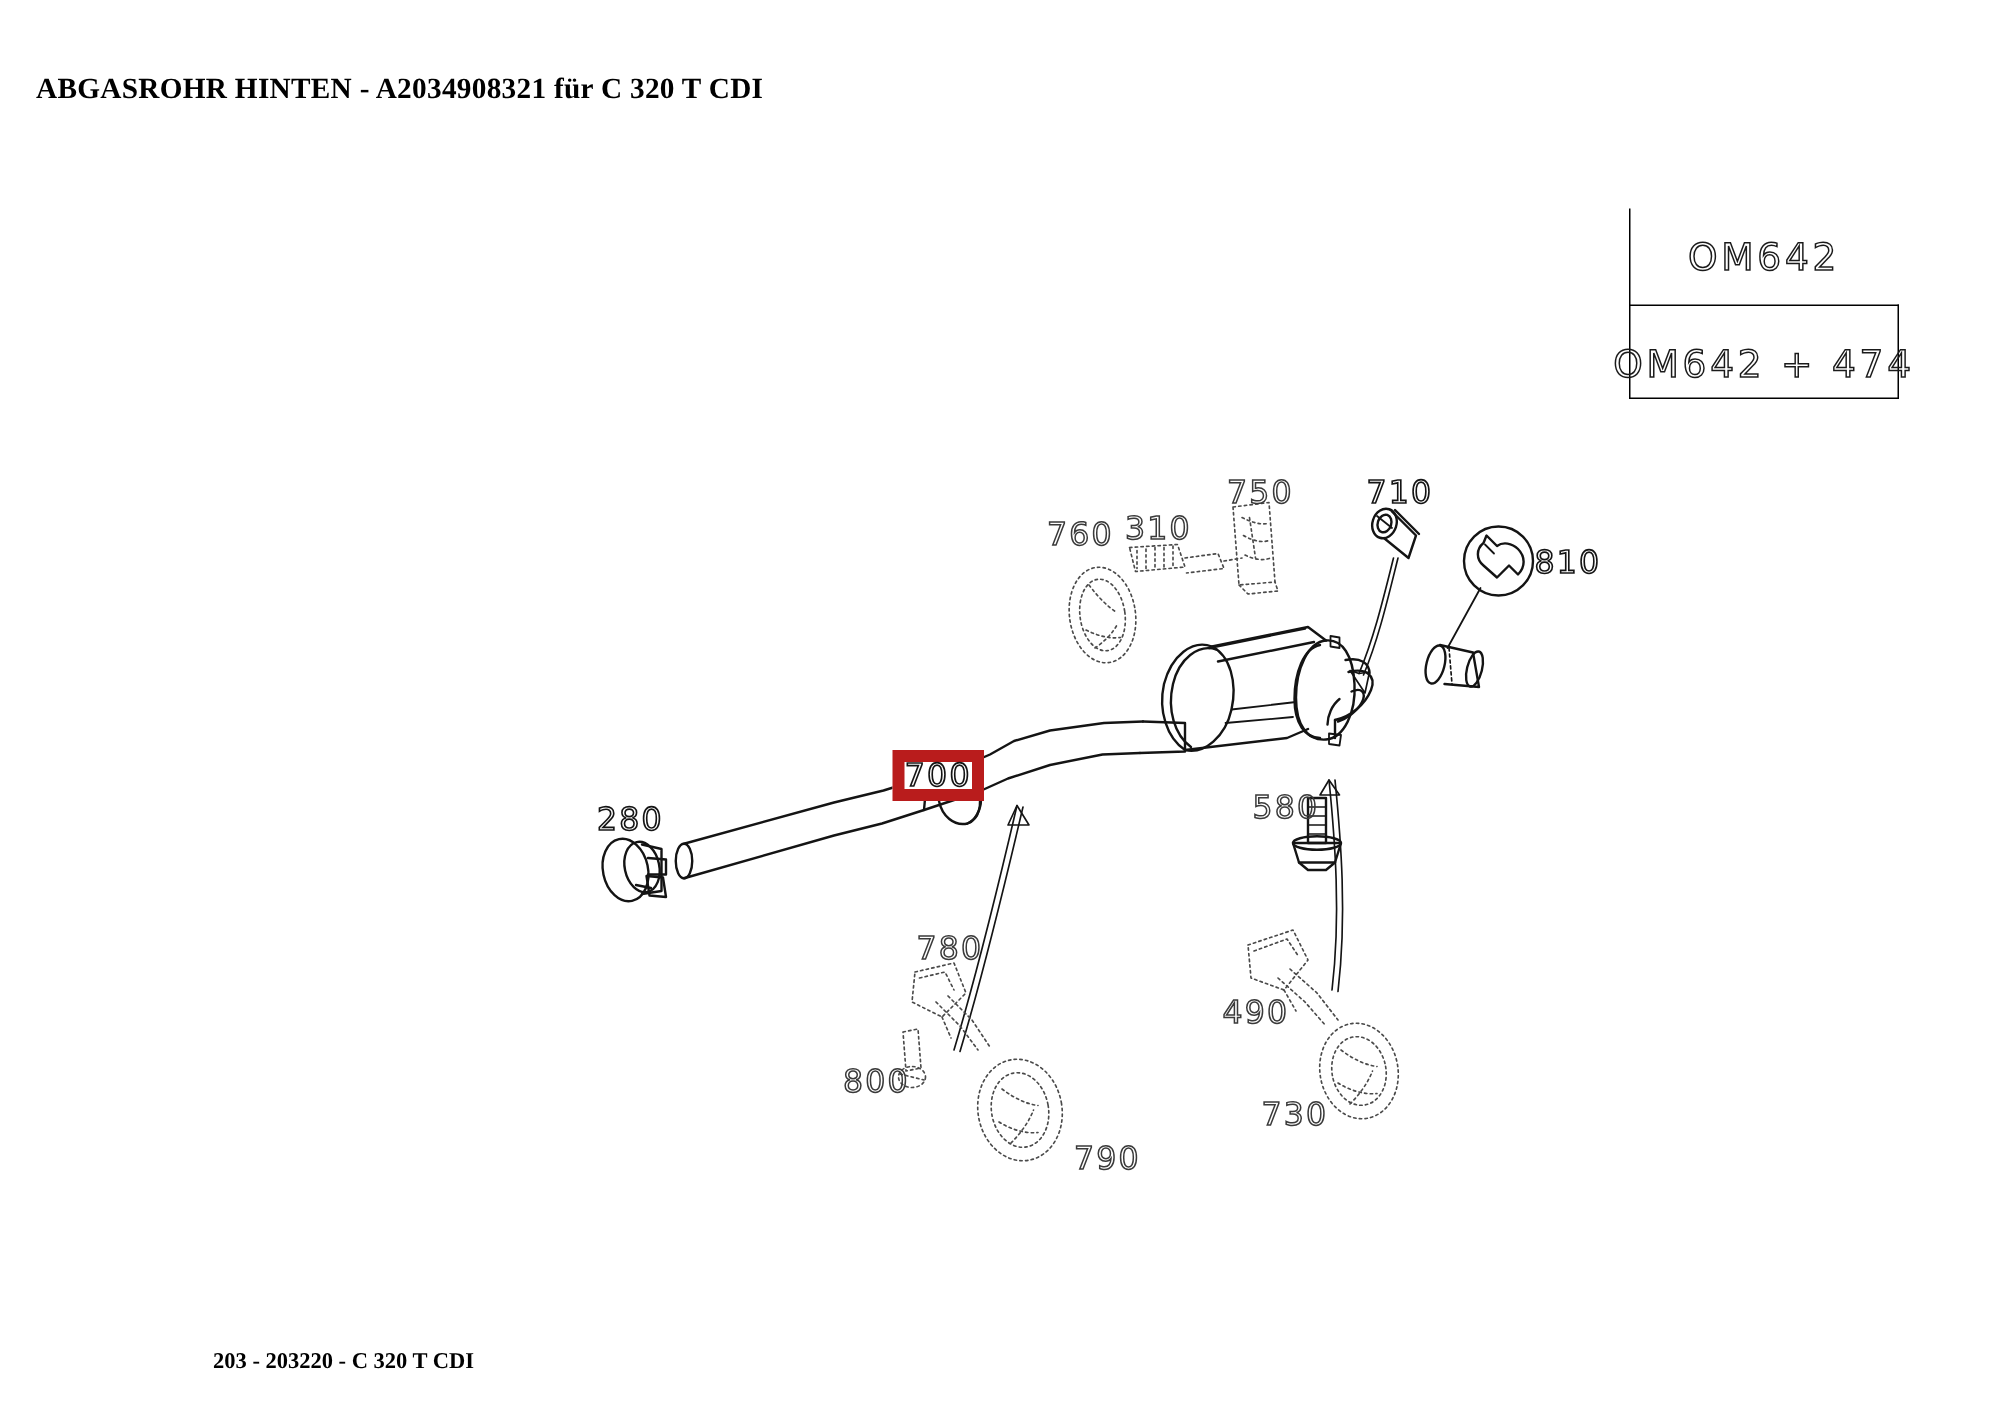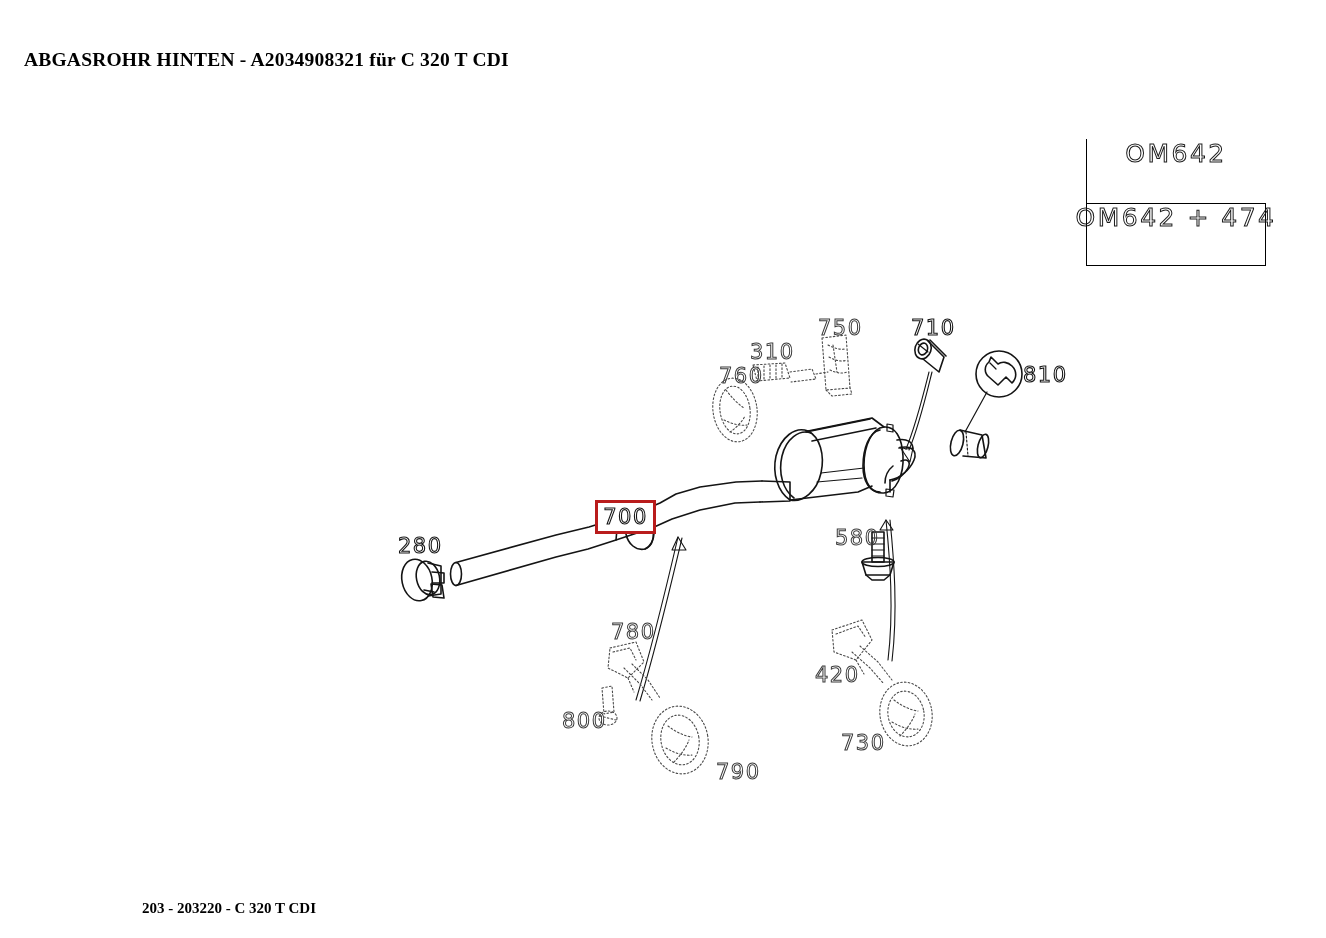--- a/index.html
+++ b/index.html
@@ -72,21 +72,21 @@
     position: absolute;
     left: 179px; top: 64px;
     width: 1px; height: 63px;
     background: #000;
   }
   .legend-cell {
     position: absolute;
     width: 180px;
     text-align: center;
     display: flex;
-    align-items: flex-start;
+    align-items: center;
     justify-content: center;
   }
   .legend-cell.row1 { top: 0; height: 64px; }
   .legend-cell.row2 { top: 64px; height: 79px; }
 
   
   .tech-label {
     font-family: "DejaVu Sans", sans-serif;
     font-weight: 400;
     color: transparent;
@@ -120,21 +120,21 @@
   .part-callout.faint { -webkit-text-stroke: 1px #3a3a3a; }
 
   
   #callout-700 {
     position: absolute;
     left: 595px;
     top: 500px;
     width: 61px;
     height: 34px;
     background: #ffffff;
-    border: 3px solid #b91c1c;
+    border: 8px solid #b91c1c;
     box-sizing: border-box;
     display: flex;
     align-items: center;
     justify-content: center;
   }
   #callout-700 .tech-label {
     font-size: 21px;
     letter-spacing: 1.5px;
     -webkit-text-stroke: 1.1px #141414;
   }
@@ -325,29 +325,29 @@
       <path d="M900 736 C906 730 912 722 915 714"></path>
     </g>
 
   </g>
 </svg>
 
 <div class="part-callout" style="left:398px; top:534px;">280</div>
 
 <div class="part-callout" style="left:911px; top:316px;">710</div>
 
-<div class="part-callout faint" style="left:815px; top:663px;">420</div>
+<div class="part-callout faint" style="left:815px; top:663px;">490</div>
 
 <div class="part-callout faint" style="left:841px; top:731px;">730</div>
 
 <div class="part-callout faint" style="left:835px; top:526px;">580</div>
 
 <div class="part-callout faint" style="left:818px; top:316px;">750</div>
 
-<div class="part-callout faint" style="left:698px; top:364px;margin-left:21px;">760</div>
+<div class="part-callout faint" style="left:698px; top:344px;">760</div>
 
 <div class="part-callout faint" style="left:750px; top:340px;">310</div>
 
 <div class="part-callout faint" style="left:611px; top:620px;">780</div>
 
 <div class="part-callout faint" style="left:716px; top:760px;">790</div>
 
 <div class="part-callout faint" style="left:562px; top:709px;">800</div>
 
 <div class="part-callout" style="left:1023px; top:363px;">810</div>

